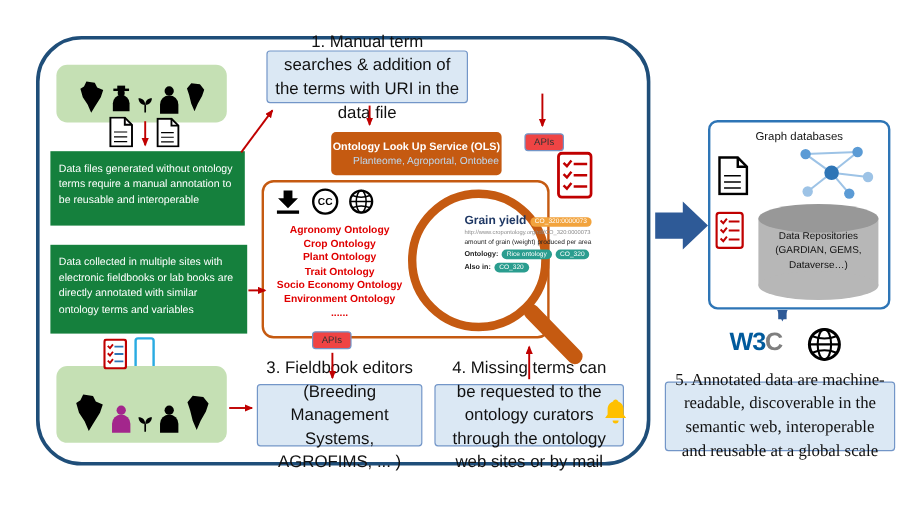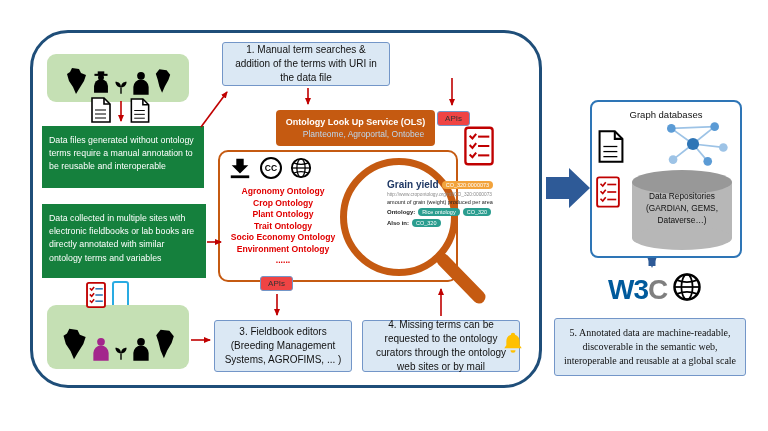--- a/index.html
+++ b/index.html
@@ -1,21 +1,21 @@
 <!DOCTYPE html>
 <html><head>
 <meta charset="utf-8">
 <style>
   * { margin:0; padding:0; box-sizing:border-box; }
   body { font-family:"Liberation Sans", sans-serif; background:#fff; }
   .canvas { position:relative; width:768px; height:431px; background:#fff; overflow:hidden; }
   .abs { position:absolute; }
   .icon { line-height:0; z-index:7; }
   .outer { border:3px solid #1F4E79; border-radius:38px; z-index:1; }
-  .stepbox { background:#DBE8F4; border:1px solid #7396C8; border-radius:3px; font-size:10px; line-height:1.4;
+  .stepbox { background:#DBE8F4; border:1px solid #7396C8; border-radius:3px; font-size:14px; line-height:1.4;
              color:#111; display:flex; align-items:center; justify-content:center; text-align:center;
              padding:3px 6px; z-index:5; }
   .notebox { background:#15803d; color:#fff; font-size:8.8px; line-height:1.5; padding:8px 7px; z-index:5; }
   .greenbox { background:#C5E0B4; border-radius:9px; display:flex; align-items:flex-end; justify-content:center;
               gap:4px; padding:5px; z-index:5; }
   .olshead { background:#C55A11; border-radius:4px; color:#fff; display:flex; flex-direction:column;
              align-items:center; justify-content:center; z-index:6; text-align:center; }
   .olstitle { font-size:9px; font-weight:bold; }
   .olsproviders { font-size:8.5px; color:#BDD7EE; margin-top:2px;padding-left:16px; }
   .apibox { background:#ef4444; border:1px solid #7396C8; border-radius:3px; font-size:8px; color:#333;
@@ -31,21 +31,21 @@
   .pill-teal { background:#2A9D8F; }
   .turl { font-size:4.8px; color:#8a8a8a; margin-top:2px; white-space:nowrap; }
   .tdef { font-size:5.5px; color:#222; margin-top:2px; white-space:nowrap; }
   .trow { display:flex; align-items:center; gap:3px; margin-top:3px; white-space:nowrap; }
   .tlabel { font-weight:bold; font-size:6px; }
   .graphbox { background:#fff; border:2.5px solid #2E75B6; border-radius:8px; z-index:5; }
   .gtitle { text-align:center; margin-top:7px; font-size:9.5px; color:#111; }
   .cylwrap { z-index:6; }
   .cyltext { position:absolute; left:0; top:22px; width:100%; text-align:center; font-size:8.3px;
              line-height:1.45; color:#111; padding:0 6px; }
-  .w3c { font-weight:bold; font-size:28px; letter-spacing:-1px; z-index:6; }
+  .w3c { font-weight:bold; font-size:21px; letter-spacing:-1px; z-index:6; }
   .w3c-w3 { color:#005A9C; }
   .w3c-c { color:#7F7F7F; }
   .cc-circle { display:flex; align-items:center; justify-content:center; width:22px; height:22px;
                border:2.5px solid #000; border-radius:50%; font-size:8.5px; font-weight:bold; color:#000;
                background:#fff; }
   .tablet { width:17px; height:27px; border:2.5px solid #29ABE2; border-radius:3px; background:#fff; }
   .overlay { left:0; top:0; width:768px; height:431px; z-index:40; pointer-events:none; }
 </style>
 </head>
 <body>
@@ -156,21 +156,21 @@
       <svg width="22" height="40" viewBox="0 0 20 28">
           <path d="M6 1 L14 2 L18 7 L16 13 L12 20 L9 27 L6 20 L4 12 L2 6 Z" fill="#000"></path>
         </svg>
     </span>
   </div>
 
   <div class="abs stepbox" style="left:222px;top:42px;width:168px;height:44px;">
     <span>1. Manual term searches &amp; addition of the terms with URI in the data file</span>
   </div>
 
-  <div class="abs olshead" style="left:276px;top:110px;width:159px;height:36px;">
+  <div class="abs olshead" style="left:276px;top:110px;width:142px;height:36px;">
     <div class="olstitle">Ontology Look Up Service (OLS)</div>
     <div class="olsproviders">Planteome, Agroportal, Ontobee</div>
   </div>
 
   <div class="abs apibox" style="left:437px;top:111px;width:33px;height:15px;">
     <span>APIs</span>
   </div>
 
   <span class="abs icon" style="left:464px;top:126px;">
     <svg width="30" height="40" viewBox="0 0 32 42">

